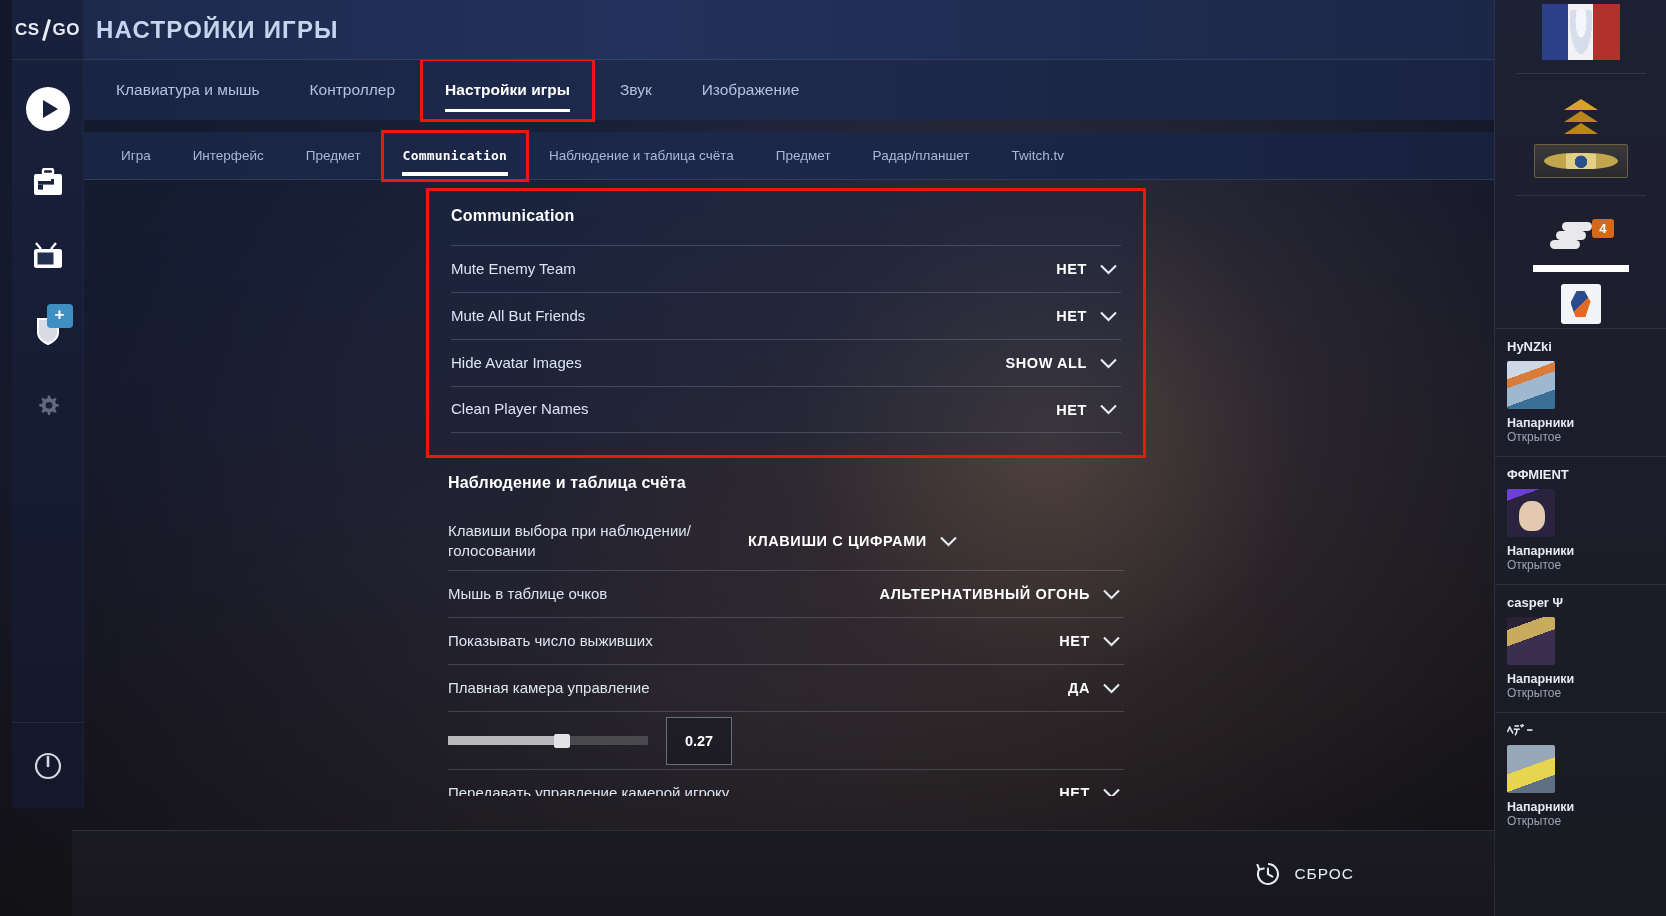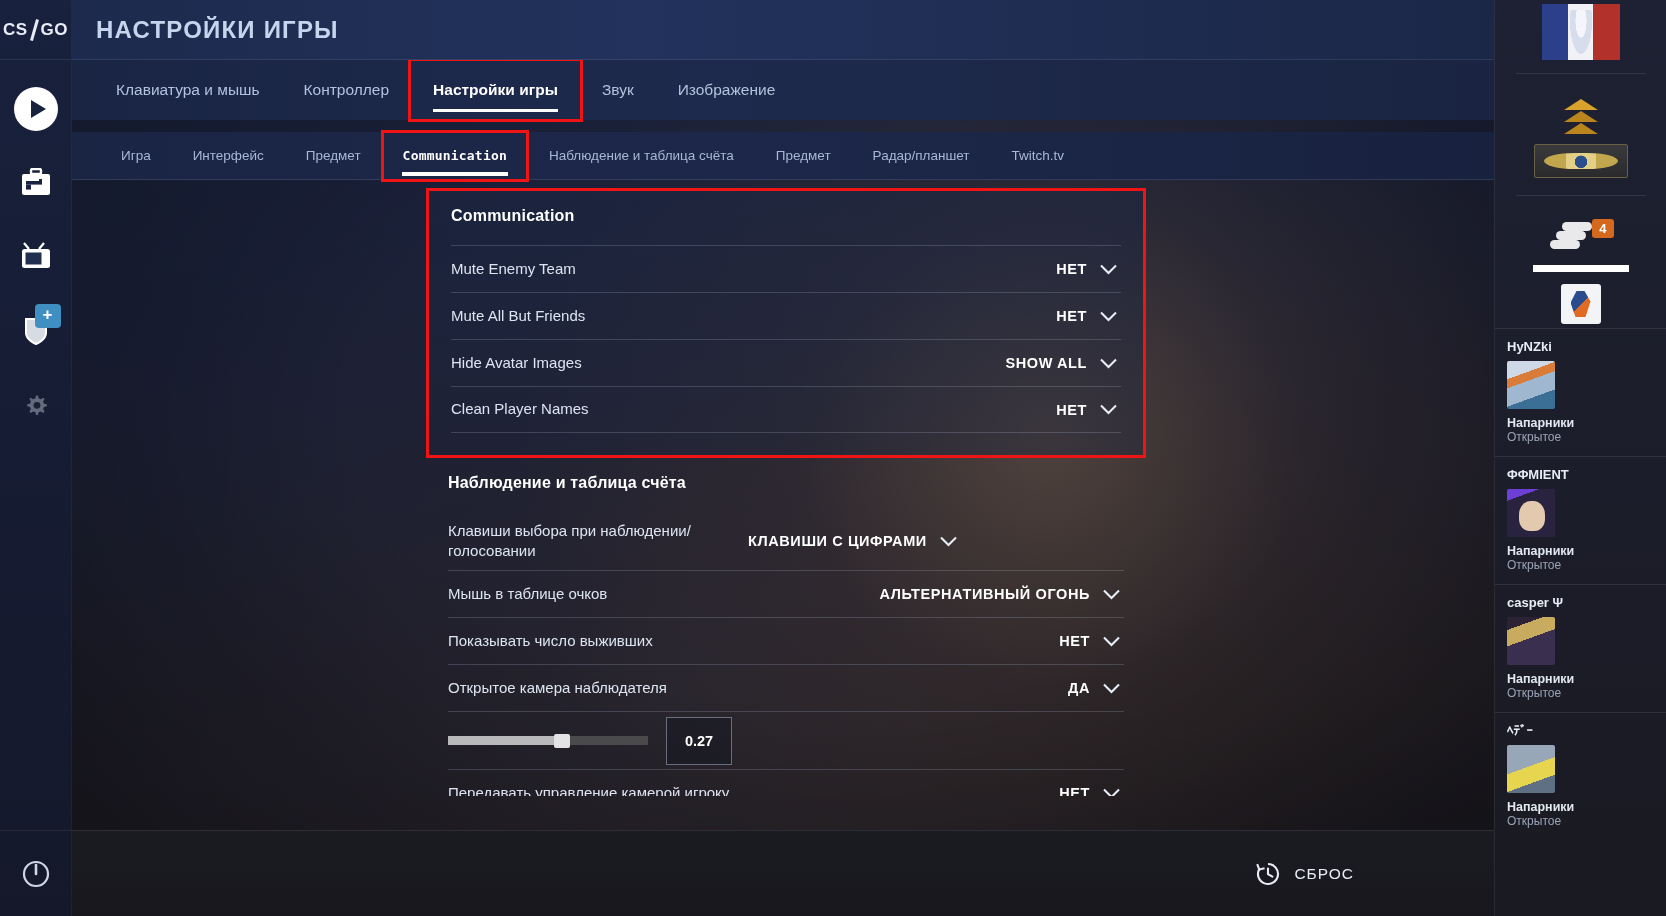--- a/index.html
+++ b/index.html
@@ -16,21 +16,21 @@
     position:absolute; inset:0;
     background:
       radial-gradient(circle at 63% 47%, rgba(196,150,96,0.30) 0%, rgba(120,84,52,0.14) 22%, rgba(20,22,36,0.02) 46%),
       radial-gradient(circle at 40% 80%, rgba(80,70,80,0.18) 0%, rgba(18,20,32,0) 50%),
       linear-gradient(170deg, #1b2440 0%, #192038 26%, #1d1d2b 56%, #201d23 78%, #191820 100%);
   }
   .bg-vig { position:absolute; inset:0; background:radial-gradient(ellipse at 50% 45%, rgba(0,0,0,0) 40%, rgba(0,0,0,0.42) 100%); }
 
   
   .rail {
-    position:absolute; left:0; top:0; width:72px; height:916px;
+    position:absolute; left:12px; top:0; width:72px; height:808px;
     background:linear-gradient(180deg, #18213d 0%, #161c33 50%, #14182a 100%);
     border-right:1px solid rgba(255,255,255,0.045);
     z-index:20;
   }
   .rail-logo {
     height:60px; display:flex; align-items:center; justify-content:center;
     border-bottom:1px solid rgba(255,255,255,0.09);
   }
   .logo-txt { color:#e7ecf7; font-size:17px; font-weight:bold; letter-spacing:0.5px; display:flex; align-items:center; }
   .logo-txt .slash { display:inline-block; width:13px; height:20px; position:relative; }
@@ -67,21 +67,21 @@
     display:flex; align-items:center; z-index:14;
   }
   .header h1 {
     color:#c7d4ee; font-size:24px; font-weight:bold; letter-spacing:1.2px; margin-left:24px;
   }
 
   
   .tabs {
     position:absolute; left:72px; top:60px; width:1422px; height:60px;
     background:linear-gradient(90deg, #1a2544 0%, #1e2a4d 45%, #1a2442 100%);
-    display:flex; align-items:center; padding-left:22px; z-index:13;
+    display:flex; align-items:center; padding-left:22px; gap:6px; z-index:13;
   }
   .tab {
     position:relative; padding:0 22px; height:58px; display:flex; align-items:center;
     color:#b3c2dd; font-size:15.5px; cursor:pointer; white-space:nowrap;
   }
   .tab.active { color:#ffffff; font-weight:bold; }
   .tab.active::after {
     content:""; position:absolute; left:22px; right:22px; bottom:7px; height:3px; background:#ffffff;
   }
   .hl-box { outline:3px solid #f01414; outline-offset:0; }
@@ -385,21 +385,21 @@
           <div class="label">Показывать число выживших</div>
           <div class="value">НЕТ</div>
           <div class="chev">
             <svg width="17" height="11" viewBox="0 0 17 11">
                 <polyline points="1,1.5 8.5,9 16,1.5" fill="none" stroke="#e8edf6" stroke-width="2.1"></polyline>
               </svg>
           </div>
         </div>
 
         <div class="row">
-          <div class="label">Открытое камера наблюдателя</div>
+          <div class="label">Плавная камера управление</div>
           <div class="value">ДА</div>
           <div class="chev">
             <svg width="17" height="11" viewBox="0 0 17 11">
                 <polyline points="1,1.5 8.5,9 16,1.5" fill="none" stroke="#e8edf6" stroke-width="2.1"></polyline>
               </svg>
           </div>
         </div>
 
         <div class="row tall">
           <div class="slider-wrap">

